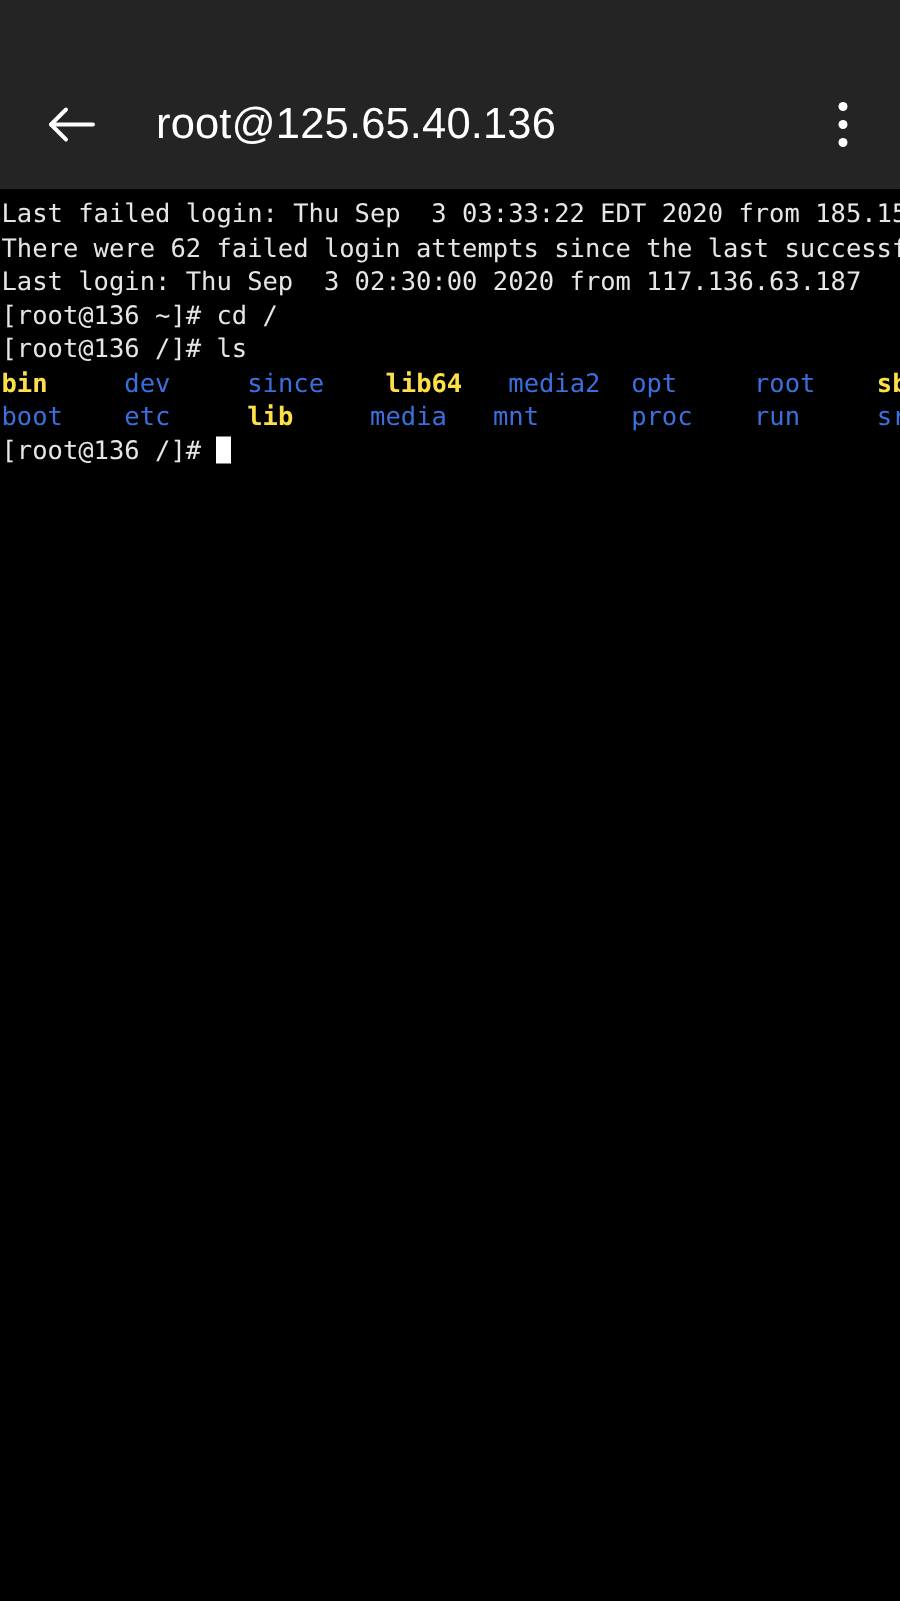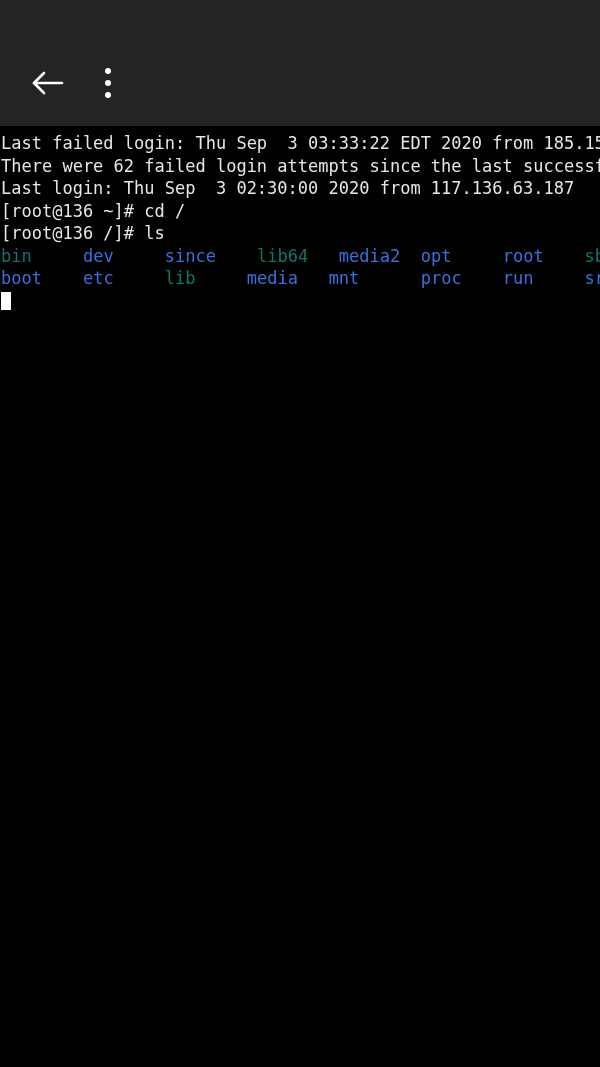--- a/index.html
+++ b/index.html
@@ -88,21 +88,21 @@
   .term-line {
     font-family: "DejaVu Sans Mono", monospace;
     font-size: 17px;
     line-height: 22.5px;
     color: #e6e6e6;
     white-space: pre;
     padding-left: 1px;
     letter-spacing: 0px;
   }
   .dir   { color: #3b6fdd; }      
-  .link  { color: #0f766e; font-weight: normal; }
+  .link  { color: #fde047; font-weight: bold; }
   .cursor {
     display: inline-block;
     width: 10px;
     height: 18px;
     background: #ffffff;
     vertical-align: -3px;
   }
 </style>
 </head>
 <body>
@@ -115,33 +115,34 @@
 
     <div class="back-btn">
       <span>
         <svg width="34" height="30" viewBox="0 0 34 30" aria-hidden="true">
           <path d="M3 15 H31" stroke="#ffffff" stroke-width="2.6" stroke-linecap="round" fill="none"></path>
           <path d="M13 5 L3 15 L13 25" stroke="#ffffff" stroke-width="2.6" stroke-linecap="round" stroke-linejoin="round" fill="none"></path>
         </svg>
       </span>
     </div>
 
+    <div class="app-title">root@125.65.40.136</div>
 
     <div class="menu-btn">
       <span class="dot"></span>
       <span class="dot"></span>
       <span class="dot"></span>
     </div>
 
   </div>
 
   <div class="terminal" id="terminal-output">
       <div class="term-line"><span>Last failed login: Thu Sep  3 03:33:22 EDT 2020 from 185.153</span></div>
       <div class="term-line"><span>There were 62 failed login attempts since the last successfu</span></div>
       <div class="term-line"><span>Last login: Thu Sep  3 02:30:00 2020 from 117.136.63.187</span></div>
       <div class="term-line"><span>[root@136 ~]# cd /</span></div>
       <div class="term-line"><span>[root@136 /]# ls</span></div>
       <div class="term-line"><span class="link">bin</span><span>     </span><span class="dir">dev</span><span>     </span><span class="dir">since</span><span>    </span><span class="link">lib64</span><span>   </span><span class="dir">media2</span><span>  </span><span class="dir">opt</span><span>     </span><span class="dir">root</span><span>    </span><span class="link">sbin</span></div>
       <div class="term-line"><span class="dir">boot</span><span>    </span><span class="dir">etc</span><span>     </span><span class="link">lib</span><span>     </span><span class="dir">media</span><span>   </span><span class="dir">mnt</span><span>      </span><span class="dir">proc</span><span>    </span><span class="dir">run</span><span>     </span><span class="dir">srv</span></div>
-      <div class="term-line"><span class="cursor"></span></div>
+      <div class="term-line"><span>[root@136 /]# </span><span class="cursor"></span></div>
     </div>
 
 </div>
 
 </body></html>

